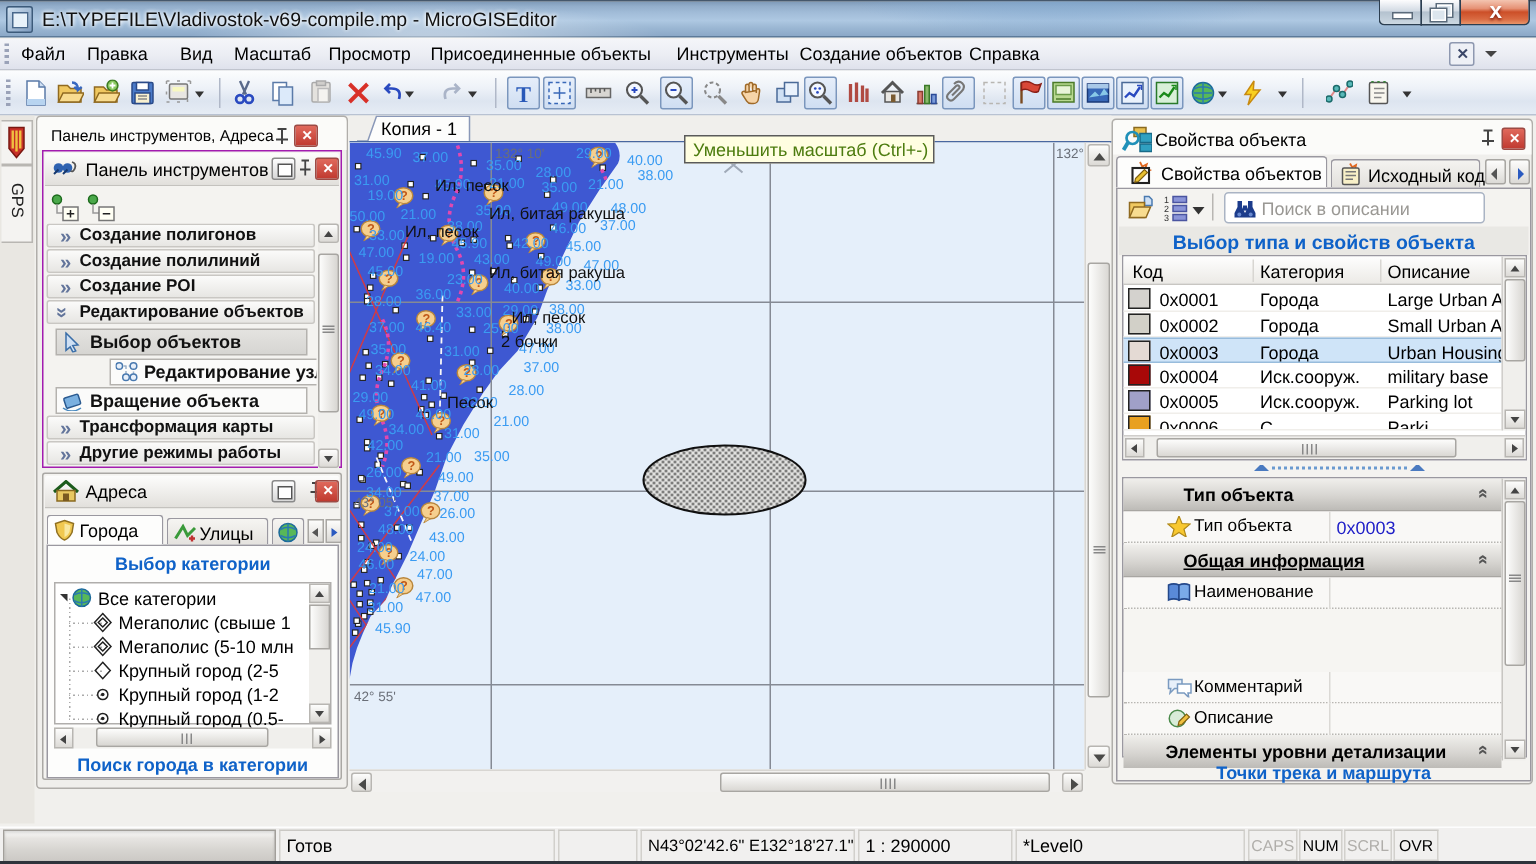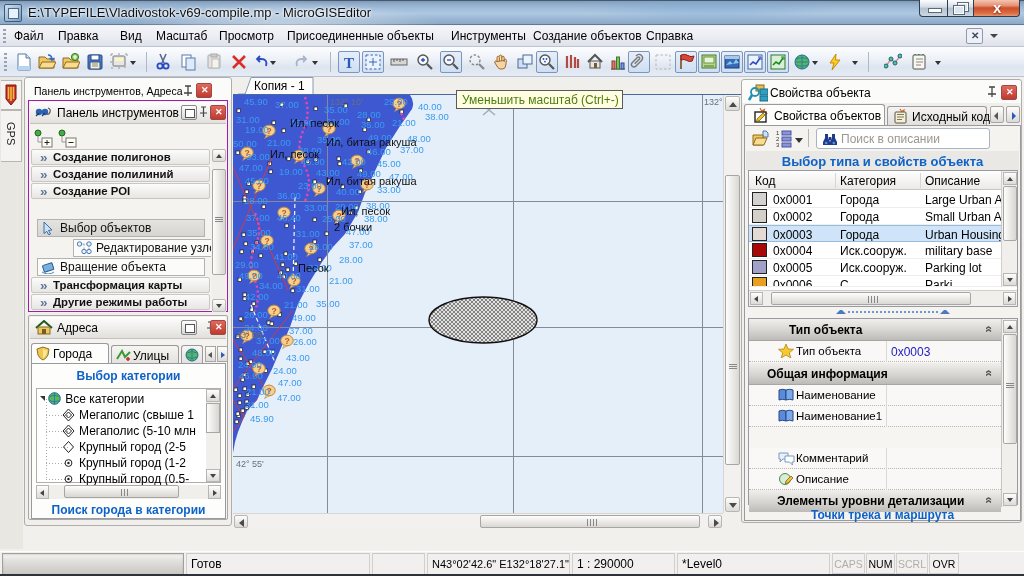--- a/index.html
+++ b/index.html
@@ -70,21 +70,21 @@
 
 .dep { font-size:9.5px; fill:#3a9bf2; }
 
 .secrow { position:absolute; left:1px; width:179px; height:16px;
   background:linear-gradient(180deg,#fbfbfa,#e7e6e3); border:1px solid #c9c7c3; border-radius:2px;
   font-size:12px; color:#111; }
 .secrow b { position:absolute; left:21px; top:1px; font-weight:bold; white-space:nowrap; font-size:11.4px; }
 .chev { position:absolute; left:8px; top:0px; color:#63759b; font-weight:bold; font-size:13.5px; }
 .chev.open { transform:rotate(90deg); left:6px; }
 .subrow { position:absolute; left:7px; width:168px; height:18px; background:#fbfbfa;
-  border:1px solid #b4b2ae; font-size:12px; color:#111; }
+  border:1px solid #b4b2ae; font-size:12px; color:#111;font-weight:bold; }
 .subrow.sel { background:linear-gradient(180deg,#e4e3e0,#d6d5d2); }
 .subrow svg { position:absolute; left:3px; top:1px; }
 .subrow span { position:absolute; left:22px; top:1px; white-space:nowrap; }
 .treerow { position:absolute; left:24px; font-size:12px; white-space:nowrap; }
 .treerow svg { position:absolute; left:0; top:0; }
 .treerow span { position:absolute; left:18px; top:0; }
 
 
 .trow { position:absolute; left:0; width:252px; height:17px; font-size:12px; border-bottom:1px solid #f0eeea; overflow:hidden; }
 .trow .sw { position:absolute; left:3px; top:1px; width:15px; height:14px; border:1px solid #222; }
@@ -426,20 +426,24 @@
           <span class="chev">»</span>
           <b>Создание полигонов</b>
         </div>
       <div class="secrow" style="top:17px;">
           <span class="chev">»</span>
           <b>Создание полилиний</b>
         </div>
       <div class="secrow" style="top:34px;">
           <span class="chev">»</span>
           <b>Создание POI</b>
+        </div>
+      <div class="secrow" style="top:51px;">
+          <span class="chev open">»</span>
+          <b>Редактирование объектов</b>
         </div>
       <div class="subrow sel" style="top:70px;">
           <svg width="14" height="14">
             <path d="M3 1 L11 9 L7.5 9.4 L9.5 13 L7.6 13.8 L5.8 10.3 L3 12.6 Z" fill="#cfe0f4" stroke="#3a6ea8"></path>
           </svg>
           <span>Выбор объектов</span>
         </div>
       <div class="subrow" style="top:90px;margin-left:36px;">
           <svg width="15" height="14">
             <path d="M2 3 L12 3 L12 10 M7 3 L7 10" stroke="#9ab0c8" fill="none" stroke-dasharray="2 1.4"></path>
@@ -1122,34 +1126,27 @@
 
     <div class="abs" style="left:3px; top:192px; width:270px; height:187px; background:#f6f5f2; border:1px solid #9a98a0;">
       <div class="grphead" style="top:0px;"><b style="margin-left:40px;">Тип объекта</b><span class="updn">«</span></div>
       <div class="grprow" style="top:22px;">
           <svg width="16" height="14">
             <path d="M8 0 L10 5 L15.5 5.3 L11.3 8.8 L12.8 14 L8 11 L3.2 14 L4.7 8.8 L0.5 5.3 L6 5 Z" fill="#f8c830" stroke="#b08818" stroke-width="0.8"></path>
           </svg>
           <span class="pn">Тип объекта</span>
           <span class="pv" style="color:#2020c8;">0x0003</span>
         </div>
-      <div class="grphead" style="top:44px;"><b style="margin-left:18px;">Общая информация</b><span class="updn">«</span></div>
+      <div class="grphead" style="top:44px;"><b style="margin-left:40px;text-decoration:underline;">Общая информация</b><span class="updn">«</span></div>
       <div class="grprow" style="top:66px;">
           <svg width="16" height="14">
             <path d="M1 2 Q4.5 0.5 8 2 L8 12 Q4.5 10.5 1 12 Z" fill="#5a8ad8" stroke="#24488a"></path>
             <path d="M15 2 Q11.5 0.5 8 2 L8 12 Q11.5 10.5 15 12 Z" fill="#7aaae8" stroke="#24488a"></path>
           </svg>
           <span class="pn">Наименование</span>
-        </div>
-      <div class="grprow" style="top:87px;">
-          <svg width="16" height="14">
-            <path d="M1 2 Q4.5 0.5 8 2 L8 12 Q4.5 10.5 1 12 Z" fill="#5a8ad8" stroke="#24488a"></path>
-            <path d="M15 2 Q11.5 0.5 8 2 L8 12 Q11.5 10.5 15 12 Z" fill="#7aaae8" stroke="#24488a"></path>
-          </svg>
-          <span class="pn">Наименование1</span>
         </div>
       <div class="grprow" style="top:129px;">
           <svg width="17" height="14">
             <path d="M1 2 h9 v6 h-5 l-3 3 l0.5 -3 h-1.5 z" fill="#e8f0fa" stroke="#7a9ac0"></path>
             <path d="M7 5 h9 v6 h-2 l0.5 3 l-3 -3 h-4.5 z" fill="#fff" stroke="#7a9ac0"></path>
           </svg>
           <span class="pn">Комментарий</span>
         </div>
       <div class="grprow" style="top:150px;">
           <svg width="17" height="14">

